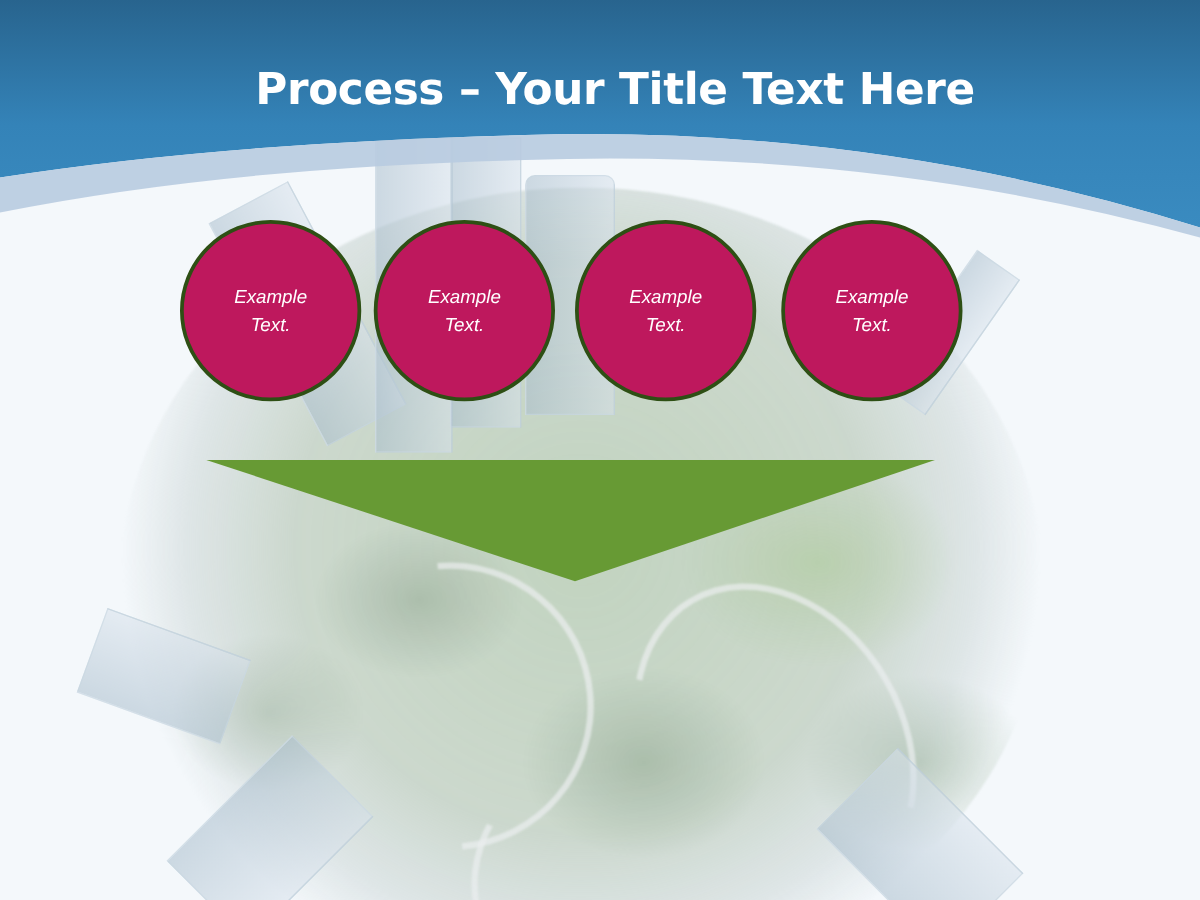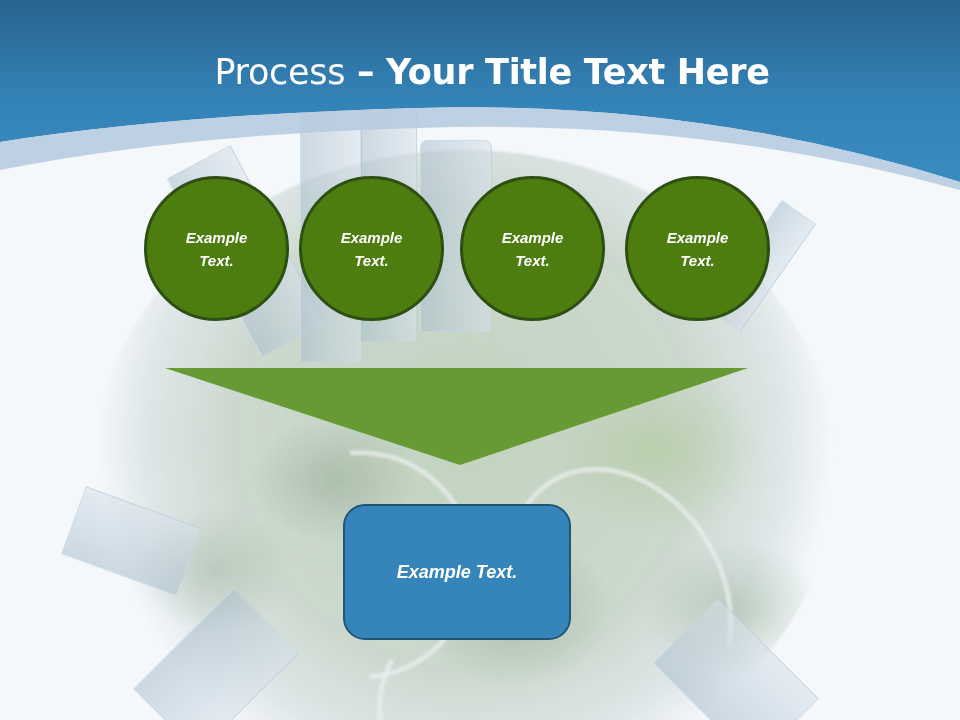--- a/index.html
+++ b/index.html
@@ -32,29 +32,29 @@
       border: 1px solid rgba(200,215,225,0.6);
     }
 
     
     .header-svg { position: absolute; left: 0; top: 0; }
     .title {
       position: absolute; left: 0; top: 52px; width: 984px; text-align: center;
       color: #ffffff; font-size: 35px; letter-spacing: -0.3px;
       font-family: "DejaVu Sans", "Liberation Sans", sans-serif;
     }
-    .title .bold { font-weight: normal; text-align: center; }
+    .title .bold { font-weight: bold; text-align: center; }
     .title .light { font-weight: bold; }
 
     
     .circle {
       position: absolute; top: 176px; width: 145px; height: 145px; border-radius: 50%;
-      background: #4d7c0f; border: 3px solid #2e4f14; box-sizing: border-box;
+      background: #be185d; border: 3px solid #2e4f14; box-sizing: border-box;
       display: flex; align-items: center; justify-content: center; text-align: center;
-      color: #ffffff; font-style: italic; font-weight: bold; font-size: 15px; line-height: 23px;
+      color: #ffffff; font-style: italic; font-weight: normal; font-size: 15px; line-height: 23px;
       cursor: pointer;
     }
     .circle span { display: block; }
 
     
     .funnel { position: absolute; left: 0; top: 0; }
 
     
     .result {
       position: absolute; left: 343px; top: 504px; width: 228px; height: 136px;
@@ -121,17 +121,14 @@
     <div>
       <span>Example</span>
       <span>Text.</span>
     </div>
   </div>
 
   <svg class="funnel" width="960" height="720" viewBox="0 0 960 720" style="pointer-events:none;">
     <polygon points="165,368 748,368 460,465" fill="#679a34"></polygon>
   </svg>
 
-  <div class="result">
-    <span>Example Text.</span>
-  </div>
 
 </div>
 
 </body></html>

